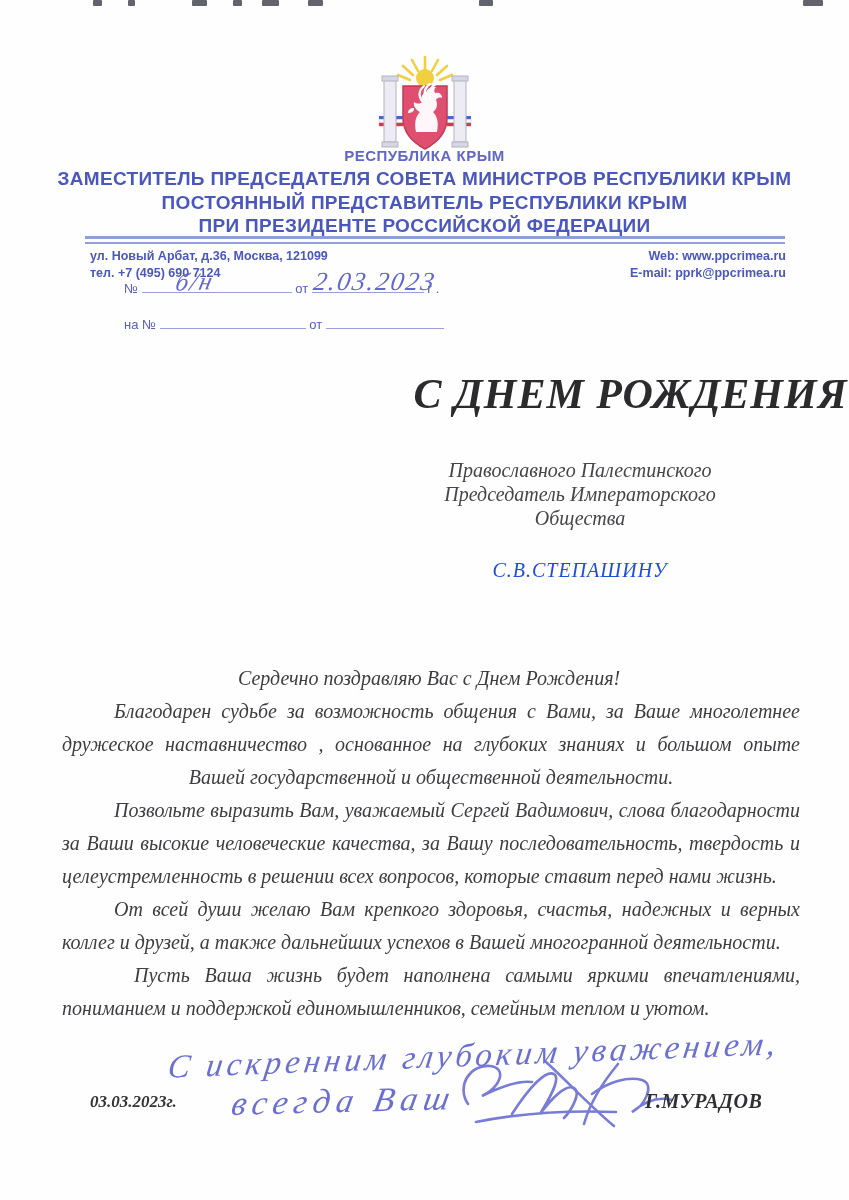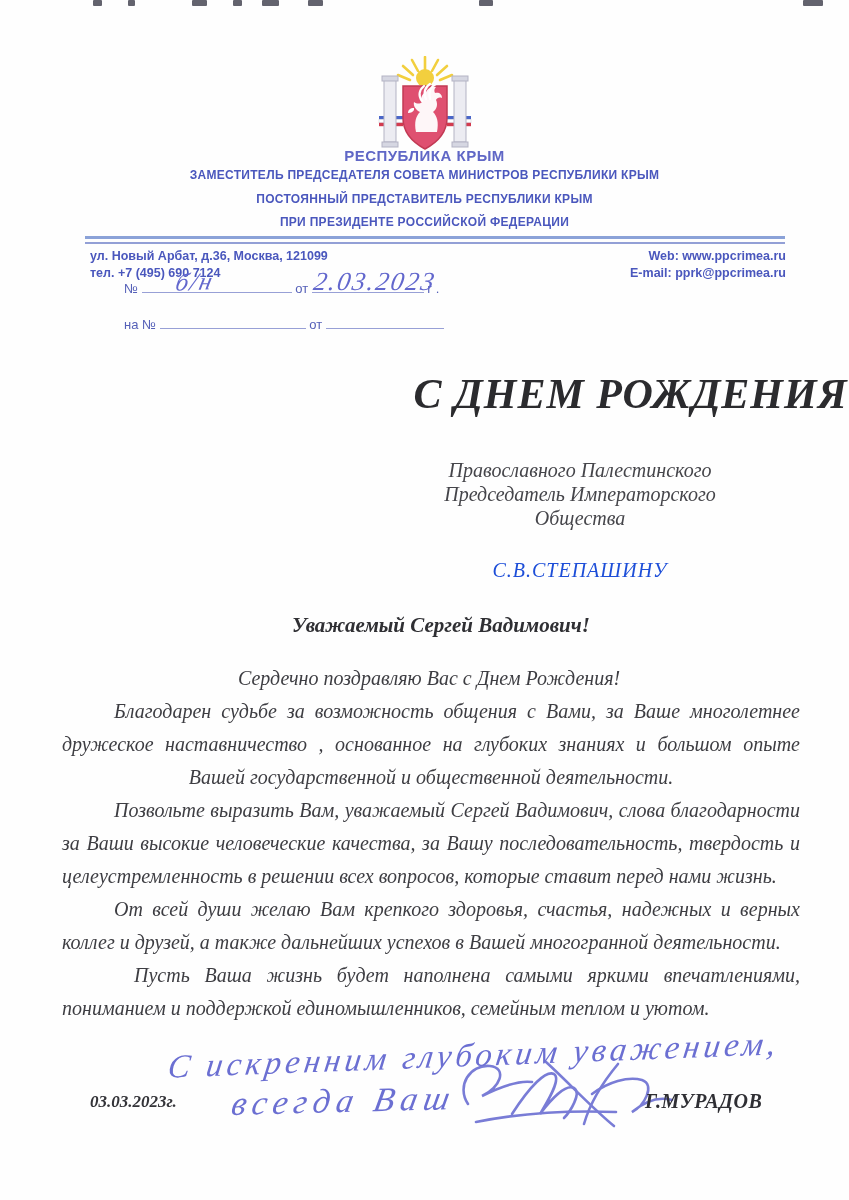--- a/index.html
+++ b/index.html
@@ -15,21 +15,21 @@
   
   .emblem { position:absolute; top:56px; left:50%; transform:translateX(-50%); }
   .region {
     position:absolute; top:147px; left:0; width:100%; text-align:center;
     font-family:"Liberation Sans", sans-serif; font-weight:bold;
     font-size:15px; letter-spacing:.5px; color:#6067c6;
   }
   .org-line {
     position:absolute; left:0; width:100%; text-align:center;
     font-family:"Liberation Sans", sans-serif; font-weight:bold;
-    font-size:12px; letter-spacing:.3px; color:#4a57bd;
+    font-size:19px; letter-spacing:.3px; color:#4a57bd;
   }
   .org1 { top:168px; } .org2 { top:192px; } .org3 { top:215px; }
   .rule {
     position:absolute; top:236px; left:85px; width:700px; height:3px;
     border-top:3px solid #8ba2d8; border-bottom:2px solid #93a0d6;
   }
   .contact {
     position:absolute; top:248px; left:90px; width:696px;
     display:flex; justify-content:space-between;
     font-family:"Liberation Sans", sans-serif; font-weight:bold;
@@ -189,21 +189,20 @@
 
   <div class="title">С ДНЕМ РОЖДЕНИЯ!</div>
 
   <div class="recipient">
     <div>Православного Палестинского</div>
     <div>Председатель Императорского</div>
     <div>Общества</div>
     <div class="recipient-name">С.В.СТЕПАШИНУ</div>
   </div>
 
-  <div class="salutation">Уважаемый Сергей Вадимович!</div>
 
   <div class="body-block">
     <p class="p1">Сердечно поздравляю Вас с Днем Рождения!</p>
     <p class="p2">Благодарен судьбе за возможность общения с Вами, за Ваше  многолетнее дружеское наставничество , основанное на глубоких знаниях и большом опыте Вашей государственной и общественной деятельности.</p>
     <p class="p3">Позвольте выразить Вам, уважаемый Сергей Вадимович, слова благодарности за Ваши высокие человеческие качества, за Вашу последовательность, твердость и целеустремленность в решении всех вопросов, которые ставит перед  нами жизнь.</p>
     <p class="p4">От всей души желаю Вам  крепкого здоровья, счастья, надежных и верных коллег и друзей, а также  дальнейших успехов в Вашей многогранной деятельности.</p>
     <p class="p5">Пусть Ваша жизнь будет наполнена самыми яркими впечатлениями, пониманием и поддержкой единомышленников, семейным теплом и уютом.</p>
   </div>
 
   <div class="hw-close1">С искренним глубоким уважением,</div>

